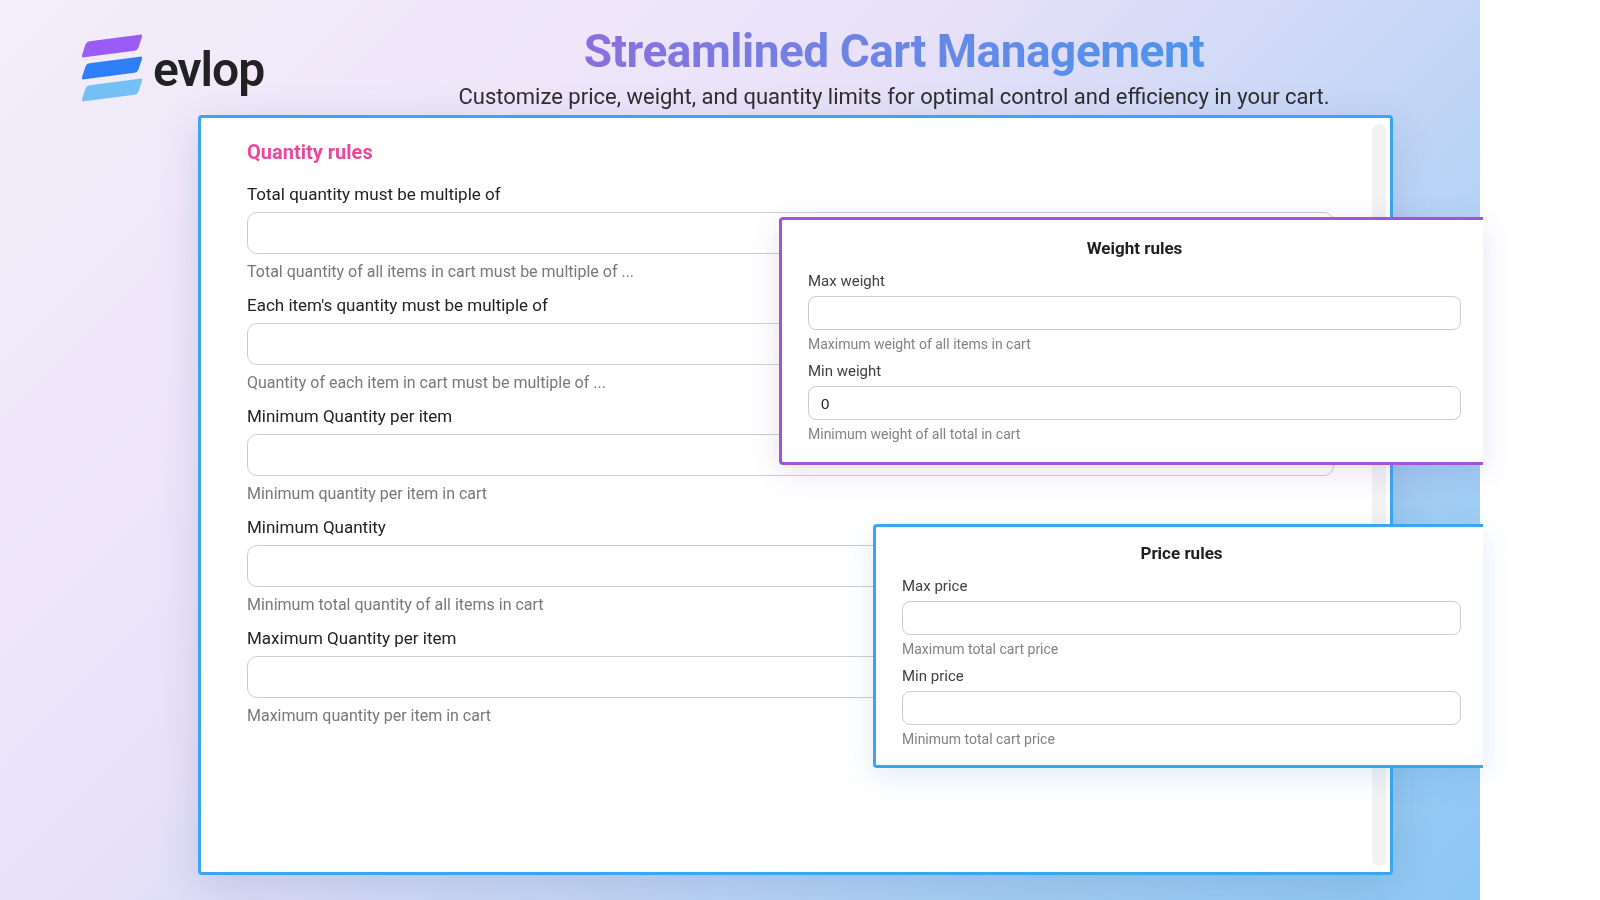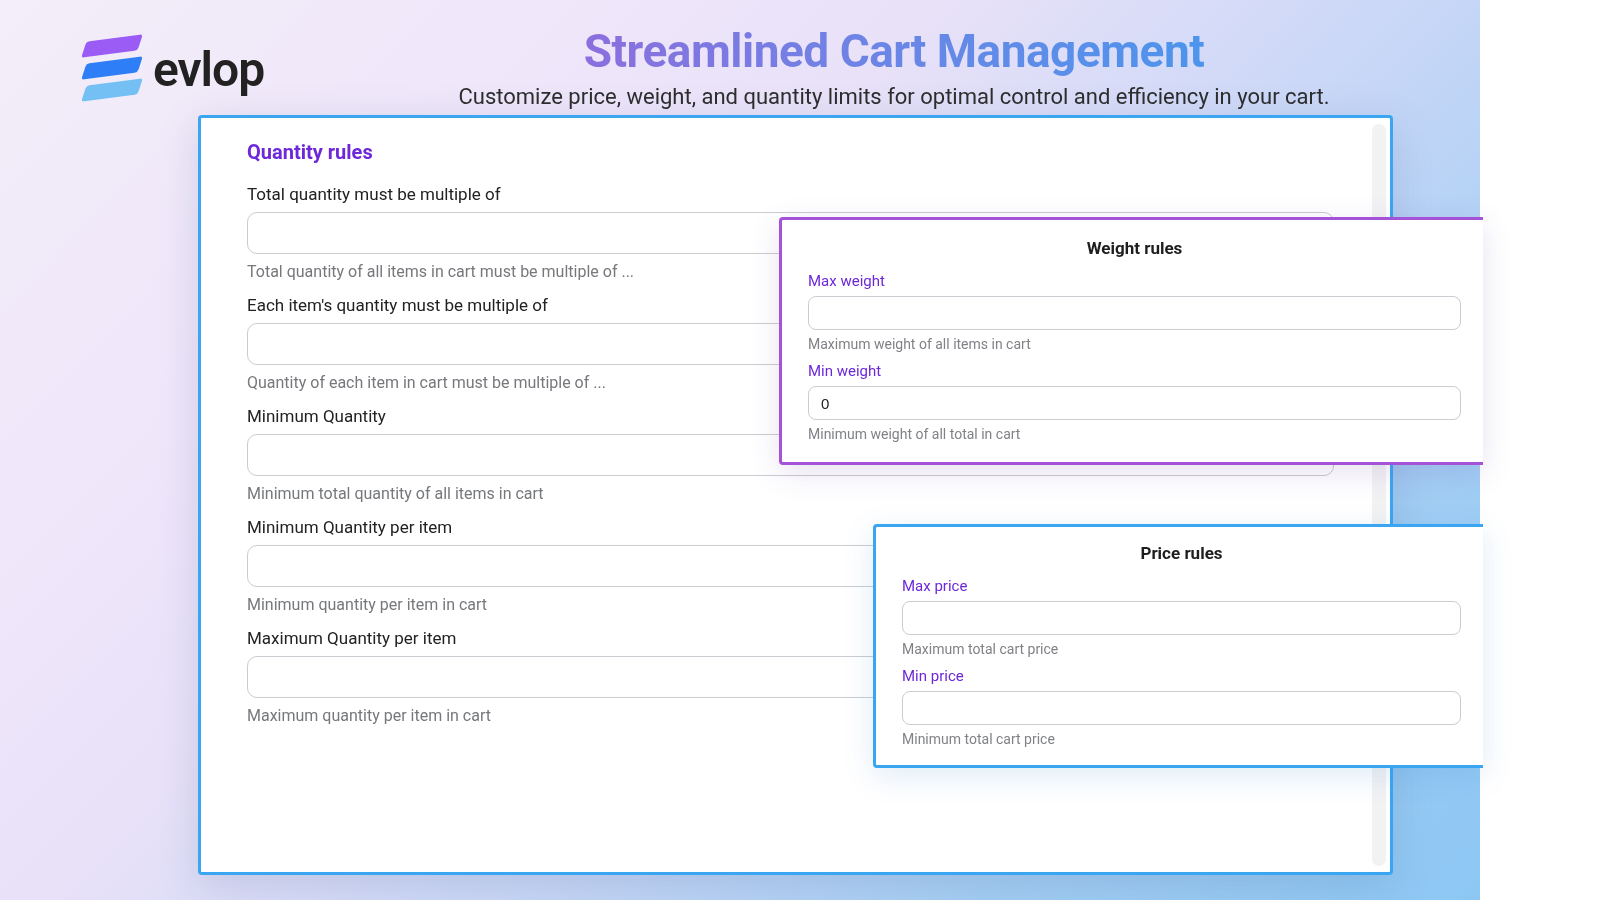--- a/index.html
+++ b/index.html
@@ -71,21 +71,21 @@
   }
   .scroll-track {
     position: absolute;
     right: 4px;
     top: 6px;
     bottom: 6px;
     width: 14px;
     background: #f2f2f3;
     border-radius: 7px;
   }
-  .section-title { font-size: 20px; font-weight: 700; color: #6d28d9; margin-bottom: 20px; }
+  .section-title { font-size: 20px; font-weight: 700; color: #ec4899; margin-bottom: 20px; }
   .field { margin-bottom: 14px; }
   .flabel { font-size: 17px; color: #222; margin-bottom: 8px; font-weight: 400; }
   .input {
     width: 100%;
     height: 42px;
     border: 1px solid #c9ccd1;
     border-radius: 10px;
     background: #fff;
     padding: 0 14px;
     font-size: 16px;
@@ -100,21 +100,21 @@
     left: 779px;
     right: -3px;
     background: #fff;
     border: 3px solid #a452d6;
     border-right: none;
     border-radius: 4px 0 0 4px;
     padding: 18px 22px 20px 26px;
     box-shadow: 0 8px 30px rgba(100,60,160,.15);
   }
   .mini-title { font-size: 17px; font-weight: 700; color: #1e1e1e; margin-bottom: 14px; text-align: center; }
-  .mlabel { font-size: 15px; color: #6d28d9; margin-bottom: 6px; }
+  .mlabel { font-size: 15px; color: #404040; margin-bottom: 6px; }
   .minput {
     width: 100%;
     height: 34px;
     border: 1px solid #c9ccd1;
     border-radius: 8px;
     background: #fff;
     padding: 0 12px;
     font-size: 15px;
     color: #222;
   }
@@ -164,29 +164,29 @@
         <div class="helper">Total quantity of all items in cart must be multiple of ...</div>
       </div>
 
       <div class="field">
         <div class="flabel">Each item's quantity must be multiple of</div>
         <input class="input" value="" style="">
         <div class="helper">Quantity of each item in cart must be multiple of ...</div>
       </div>
 
       <div class="field">
+        <div class="flabel">Minimum Quantity per item</div>
+        <input class="input" value="" style="">
+        <div class="helper">Minimum quantity per item in cart</div>
+      </div>
+
+      <div class="field">
         <div class="flabel">Minimum Quantity</div>
         <input class="input" value="" style="">
         <div class="helper">Minimum total quantity of all items in cart</div>
-      </div>
-
-      <div class="field">
-        <div class="flabel">Minimum Quantity per item</div>
-        <input class="input" value="" style="">
-        <div class="helper">Minimum quantity per item in cart</div>
       </div>
 
 
       <div class="field">
         <div class="flabel">Maximum Quantity per item</div>
         <input class="input" value="" style="">
         <div class="helper">Maximum quantity per item in cart</div>
       </div>
     </div>
   </div>

